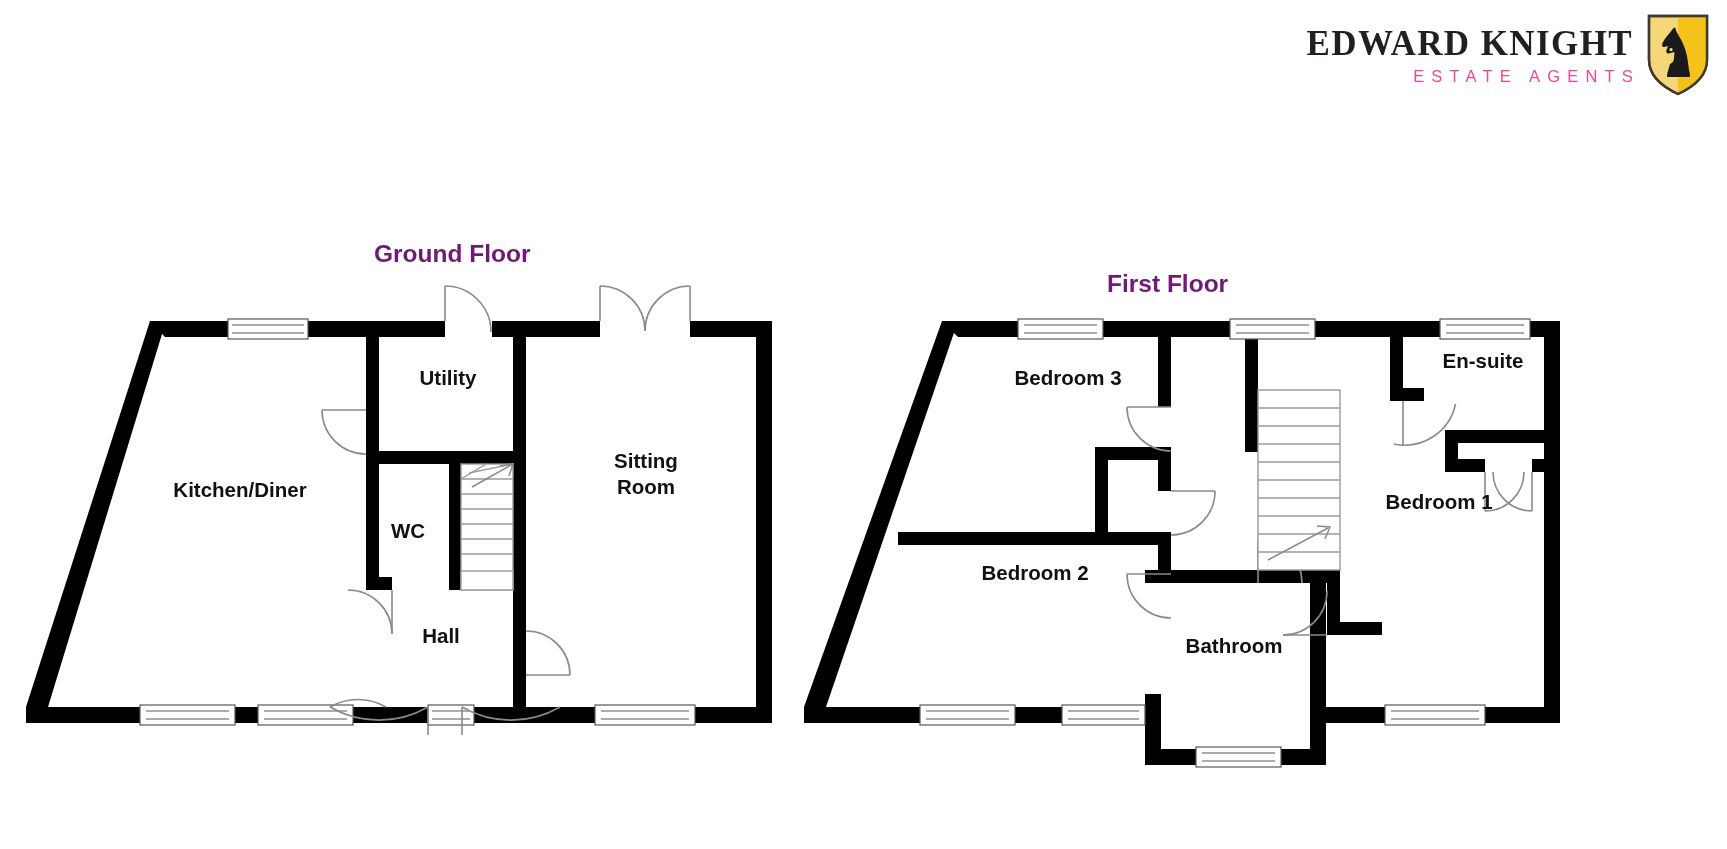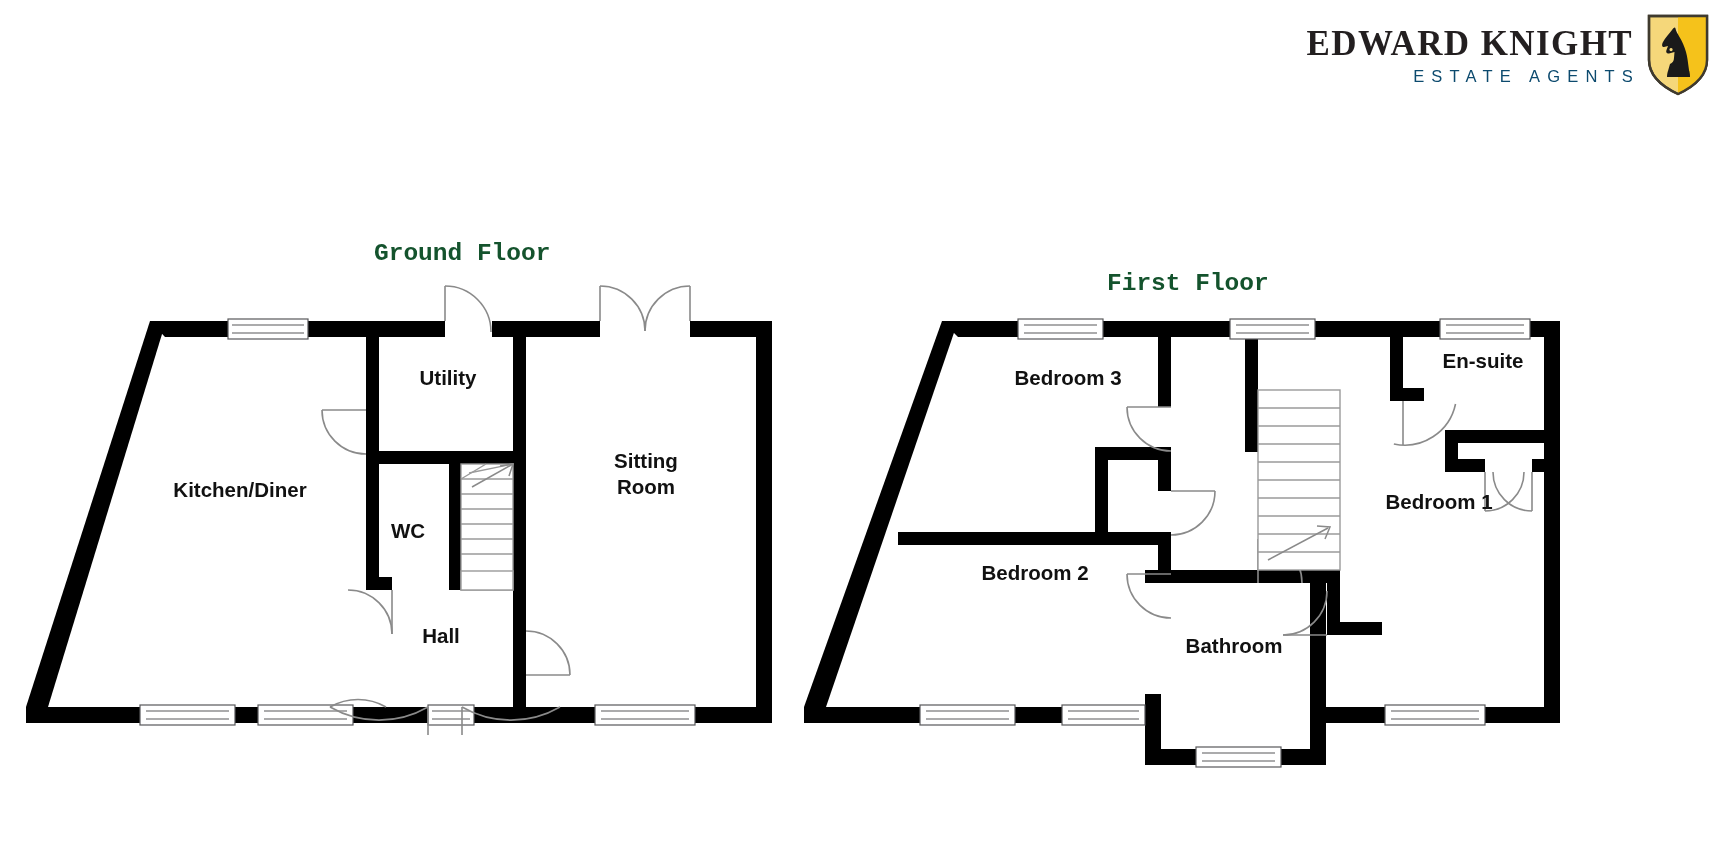--- a/index.html
+++ b/index.html
@@ -41,38 +41,38 @@
     font-weight: bold;
     font-size: 35px;
     letter-spacing: 1.4px;
     color: #231f20;
     white-space: nowrap;
   }
   .brand-sub {
     font-family: "Liberation Sans", sans-serif;
     font-size: 16.5px;
     letter-spacing: 7.2px;
-    color: #0c4a6e;
+    color: #ec4899;
     margin-top: 7px;
     margin-right: -7px;
     white-space: nowrap;
   }
   .brand-shield {
     width: 62px;
     height: 82px;
     display: block;
   }
 
   
   .plan-title {
     position: absolute;
-    font-family: Liberation Mono, monospace;
+    font-family: Liberation Sans, sans-serif;
     font-weight: bold;
     font-size: 24.5px;
-    color: #14532d;
+    color: #701a75;
     white-space: nowrap;
   }
   #title-ground { left: 374px; top: 240px; }
   #title-first  { left: 1107px; top: 270px; }
 
   
   svg.plan {
     position: absolute;
     overflow: visible;
   }

